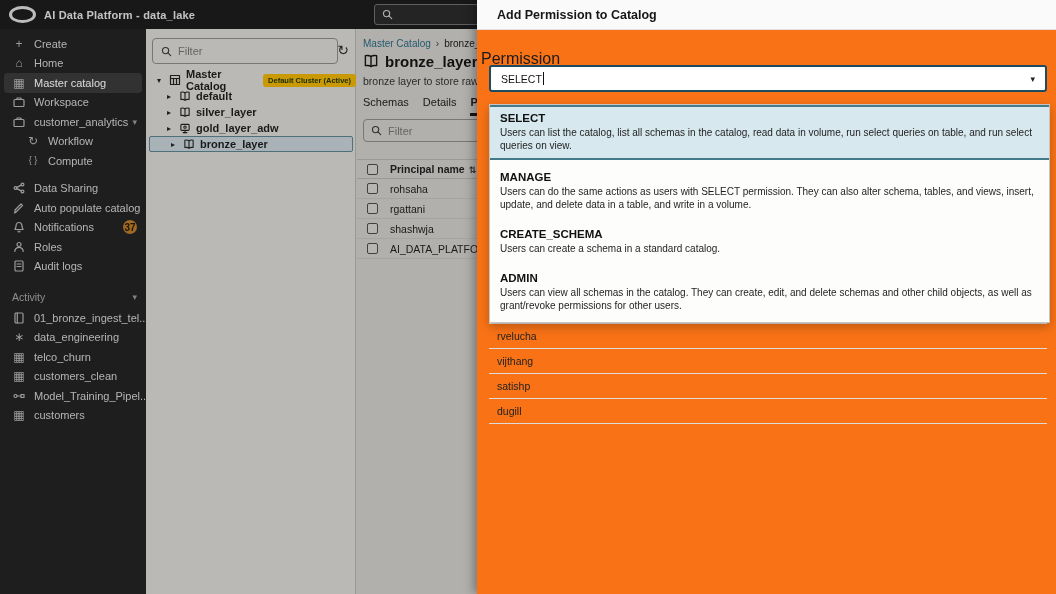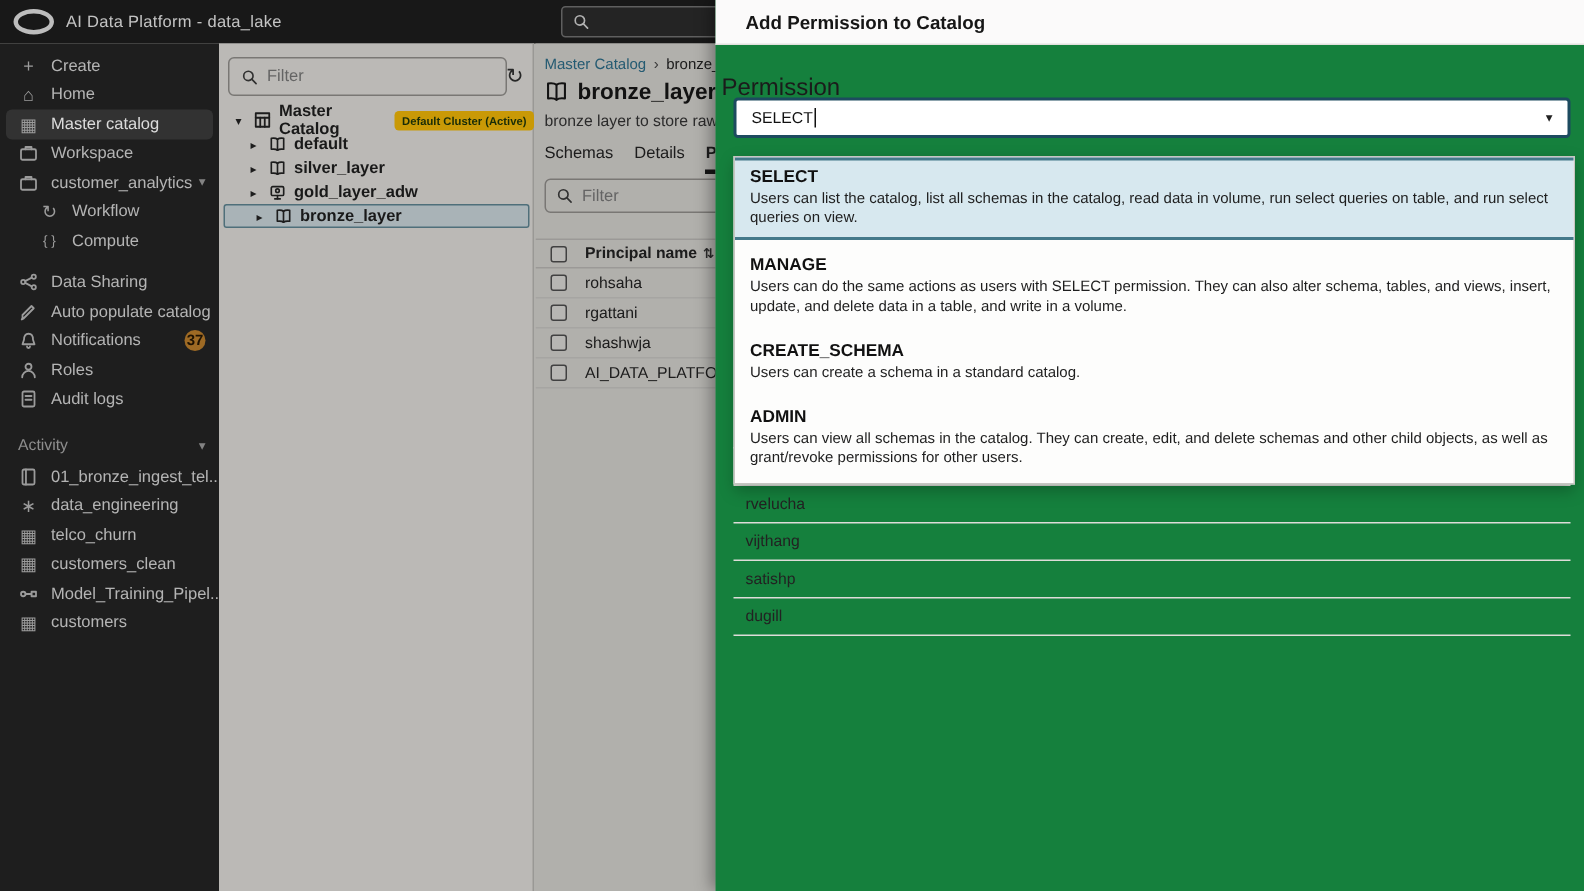--- a/index.html
+++ b/index.html
@@ -3,21 +3,21 @@
 <meta charset="utf-8">
 <style>
   * { margin:0; padding:0; box-sizing:border-box; }
   html,body { width:1056px; height:594px; overflow:hidden; background:#888;
     font-family:"Liberation Sans","DejaVu Sans",sans-serif; }
   #stage { position:relative; width:1056px; height:594px; background:#cfcdc9; overflow:hidden; }
 
   
   #topbar { position:absolute; left:0; top:0; width:1056px; height:29px; background:#1c1c1c; z-index:1; }
   #logo { position:absolute; left:9px; top:6px; width:27px; height:17px; border:3px solid #dcdcdc; border-radius:50%; }
-  #app-title { position:absolute; left:44px; top:9px; font-size:11px; font-weight:normal; color:#e3e3e3; letter-spacing:.2px; }
+  #app-title { position:absolute; left:44px; top:9px; font-size:11px; font-weight:bold; color:#e3e3e3; letter-spacing:.2px; }
   #top-search { position:absolute; left:374px; top:4px; width:106px; height:21px; background:#2b2b2b;
     border:1px solid #6f6f6f; border-radius:3px; display:flex; align-items:center; padding-left:7px; gap:5px; }
 
   
   #sidebar { position:absolute; left:0; top:29px; width:146px; height:565px; background:#242424; z-index:1; padding-top:5px; }
   .side-item { position:relative; height:19.5px; display:flex; align-items:center; gap:8px;
     padding-left:12px; color:#d2d2d2; font-size:11px; }
   .side-item.indent { padding-left:26px; }
   .side-item.selected { background:#3b3b3b; border-radius:4px; margin:0 4px; padding-left:8px; color:#fff; }
   .side-icon { width:14px; display:inline-flex; justify-content:center; color:#b5b5b5; font-size:12px; line-height:1; flex:0 0 14px; }
@@ -65,21 +65,21 @@
   .trow { height:20px; display:flex; align-items:center; gap:12px; padding-left:10px;
     font-size:10.5px; color:#222; border-bottom:1px solid #c2c0bd; white-space:nowrap; }
   .trow.thead { border-top:1px solid #b5b3b0; border-bottom:1px solid #b5b3b0; font-weight:bold; }
   .cbx { width:11px; height:11px; border:1.5px solid #4c4c4c; border-radius:2px; background:#d6d4d1; flex:0 0 11px; }
   .sort-ic { font-size:9px; color:#333; margin-left:4px; }
 
   
   #dim { position:absolute; left:0; top:0; width:477px; height:594px; background:rgba(0,0,0,.14); z-index:5; pointer-events:none; }
 
   
-  #modal { position:absolute; left:477px; top:0; width:579px; height:594px; background:#15803d;
+  #modal { position:absolute; left:477px; top:0; width:579px; height:594px; background:#f97316;
     z-index:10; box-shadow:-3px 0 10px rgba(0,0,0,.35); }
   #modal-header { height:30px; background:#fbfafa; border-bottom:1px solid #e2e0dd;
     display:flex; align-items:center; padding-left:20px; font-size:12.5px; font-weight:bold; color:#161616; }
   #perm-label { position:absolute; left:4px; top:50px; font-size:16px; font-weight:normal; color:#1b1b1b; }
   #perm-combo { position:absolute; left:12px; top:65px; width:558px; height:27px; background:#fff;
     border:2px solid #1d4b5f; border-radius:3px; display:flex; align-items:center; padding:0 10px; }
   #perm-value { font-size:10.5px; color:#111; }
   #perm-caret { width:1px; height:13px; background:#111; margin-left:1px; }
   #combo-chev { position:absolute; right:10px; font-size:9px; color:#222; }
 

